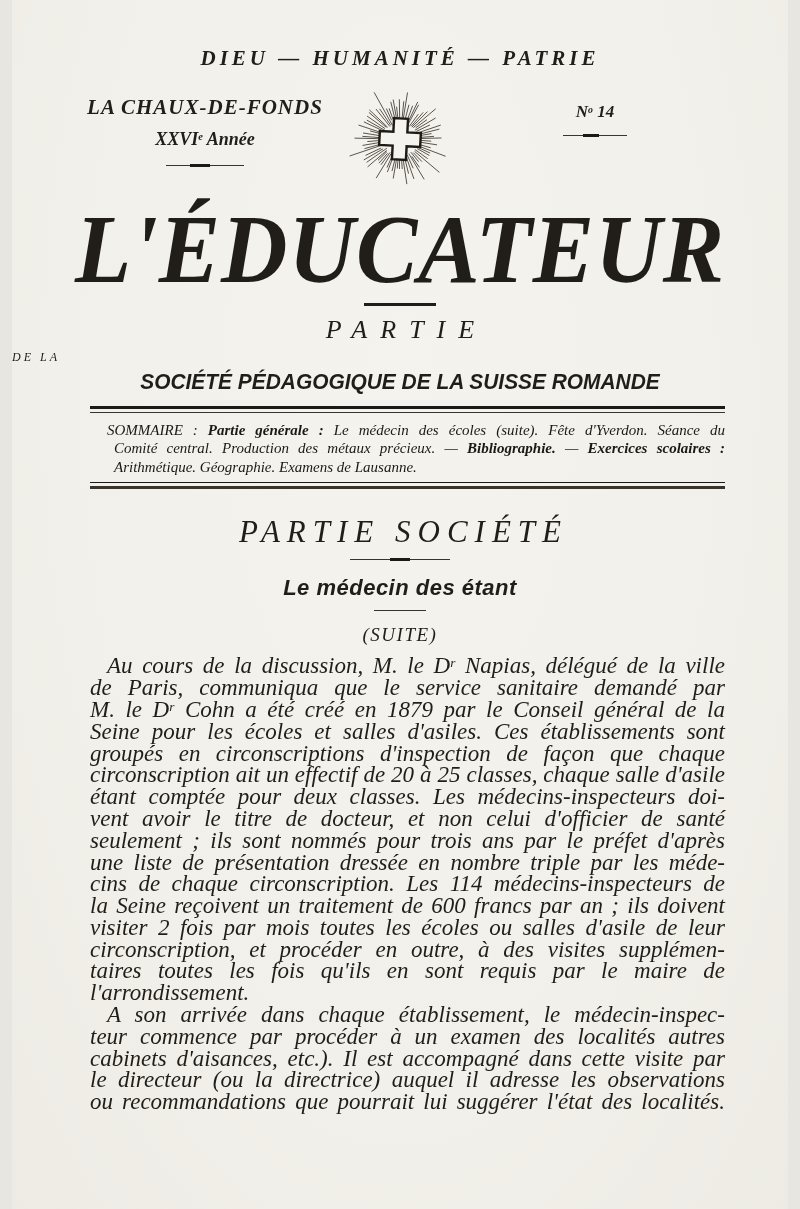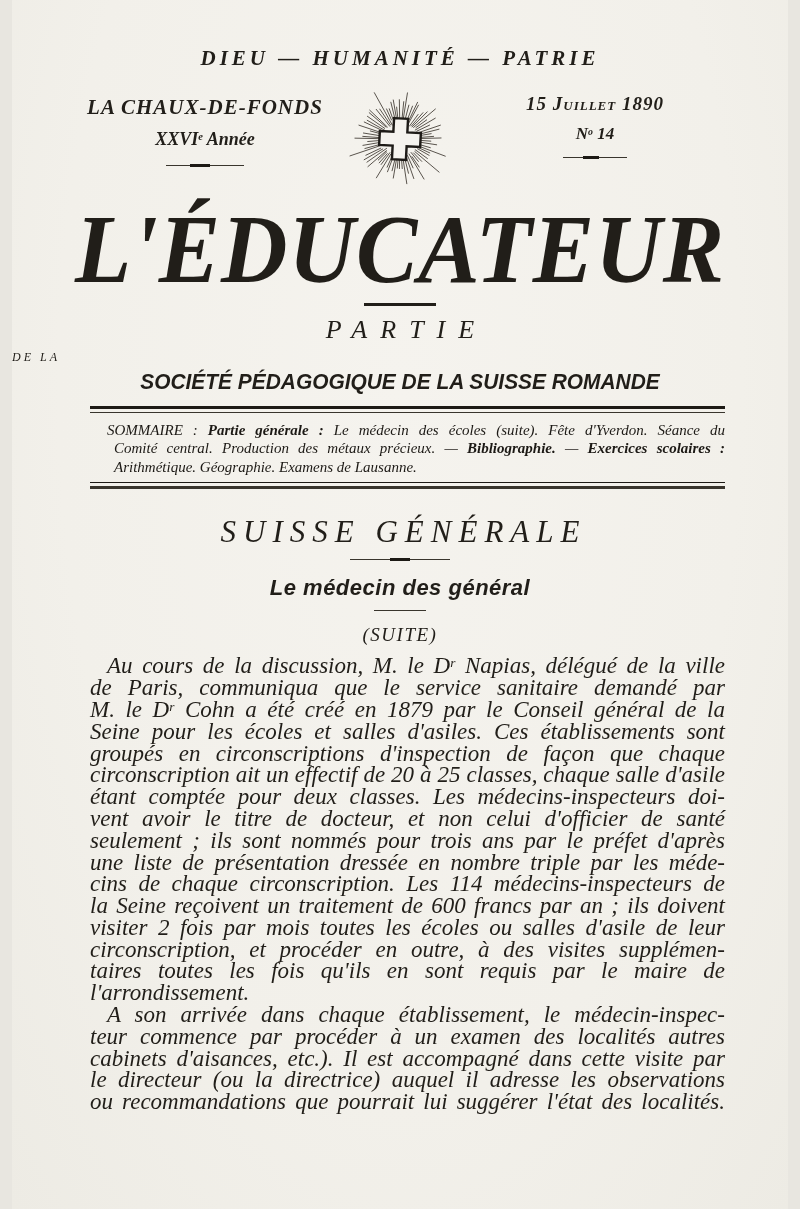--- a/index.html
+++ b/index.html
@@ -166,21 +166,20 @@
             <line x1="78.0" y1="51.6" x2="91.7" y2="45.1"></line>
             <line x1="76.5" y1="54.3" x2="103.3" y2="45.2"></line>
             <line x1="76.9" y1="55.8" x2="101.8" y2="49.5"></line>
             <line x1="82.6" y1="56.1" x2="93.4" y2="54.3"></line>
             <line x1="80.1" y1="58.4" x2="96.0" y2="57.2"></line>
           </g>
         <path d="M52.5 38 h15 v14.5 H82 v15 H67.5 V82 h-15 V67.5 H38 v-15 h14.5 Z" fill="#f5f3ee" stroke="#1e1b17" stroke-width="2.6" transform="rotate(3 60 60)"></path>
       </svg>
     </div>
     <div class="h-right">
-      <div class="date">15 Juillet 1890</div>
       <div class="issue"><span>N</span><sup>o</sup><span> 14</span></div>
       <div class="dash-rule">
           <span class="thick"></span>
         </div>
     </div>
   </div>
 
   <h1 class="title">L'ÉDUCATEUR</h1>
   <div class="title-rule"></div>
   <div class="organe">PARTIE</div>
@@ -190,26 +189,26 @@
   <div class="rule-dd"></div>
   <div class="sommaire">
       <div class="para">
         <div class="line"><span>SOMMAIRE : </span><b>Partie générale : </b><span>Le médecin des écoles (suite). Fête d'Yverdon. Séance du</span></div>
         <div class="line"><span>Comité central. Production des métaux précieux. — </span><b>Bibliographie.</b><span> — </span><b>Exercices scolaires :</b></div>
         <div class="line last"><span>Arithmétique. Géographie. Examens de Lausanne.</span></div>
       </div>
     </div>
   <div class="rule-dd flip bottom"></div>
 
-  <h2 class="section-title">SUISSE GÉNÉRALE</h2>
+  <h2 class="section-title">PARTIE SOCIÉTÉ</h2>
   <div class="dash-rule section-rule">
       <span class="thick"></span>
     </div>
 
-  <h3 class="article-title">Le médecin des général</h3>
+  <h3 class="article-title">Le médecin des étant</h3>
   <div class="article-rule"></div>
   <div class="suite">(SUITE)</div>
 
   <div class="body">
       <div class="para">
         <div class="line"><span>Au cours de la discussion, M. le D</span><sup>r</sup><span> Napias, délégué de la ville</span></div>
         <div class="line"><span>de Paris, communiqua que le service sanitaire demandé par</span></div>
         <div class="line"><span>M. le D</span><sup>r</sup><span> Cohn a été créé en 1879 par le Conseil général de la</span></div>
         <div class="line"><span>Seine pour les écoles et salles d'asiles. Ces établissements sont</span></div>
         <div class="line"><span>groupés en circonscriptions d'inspection de façon que chaque</span></div>

